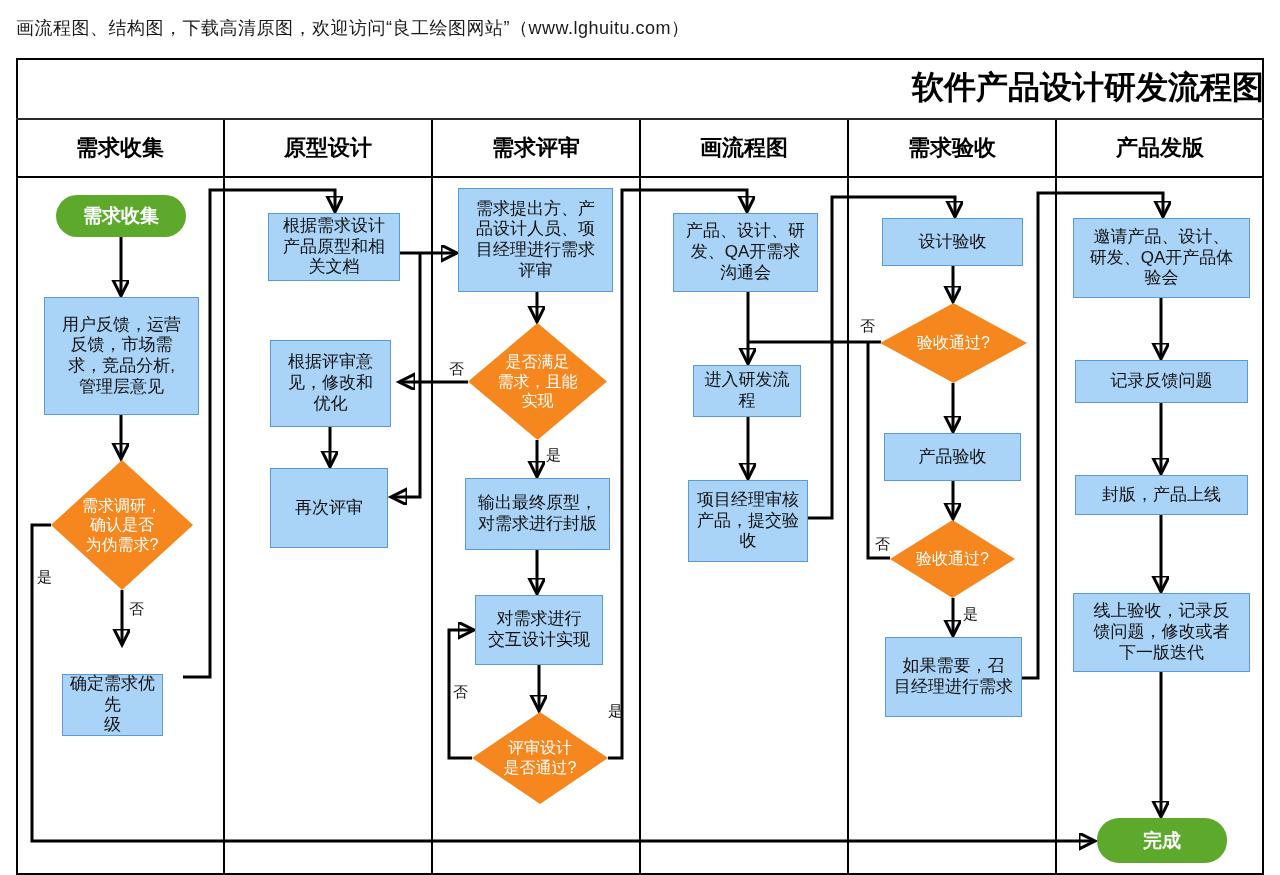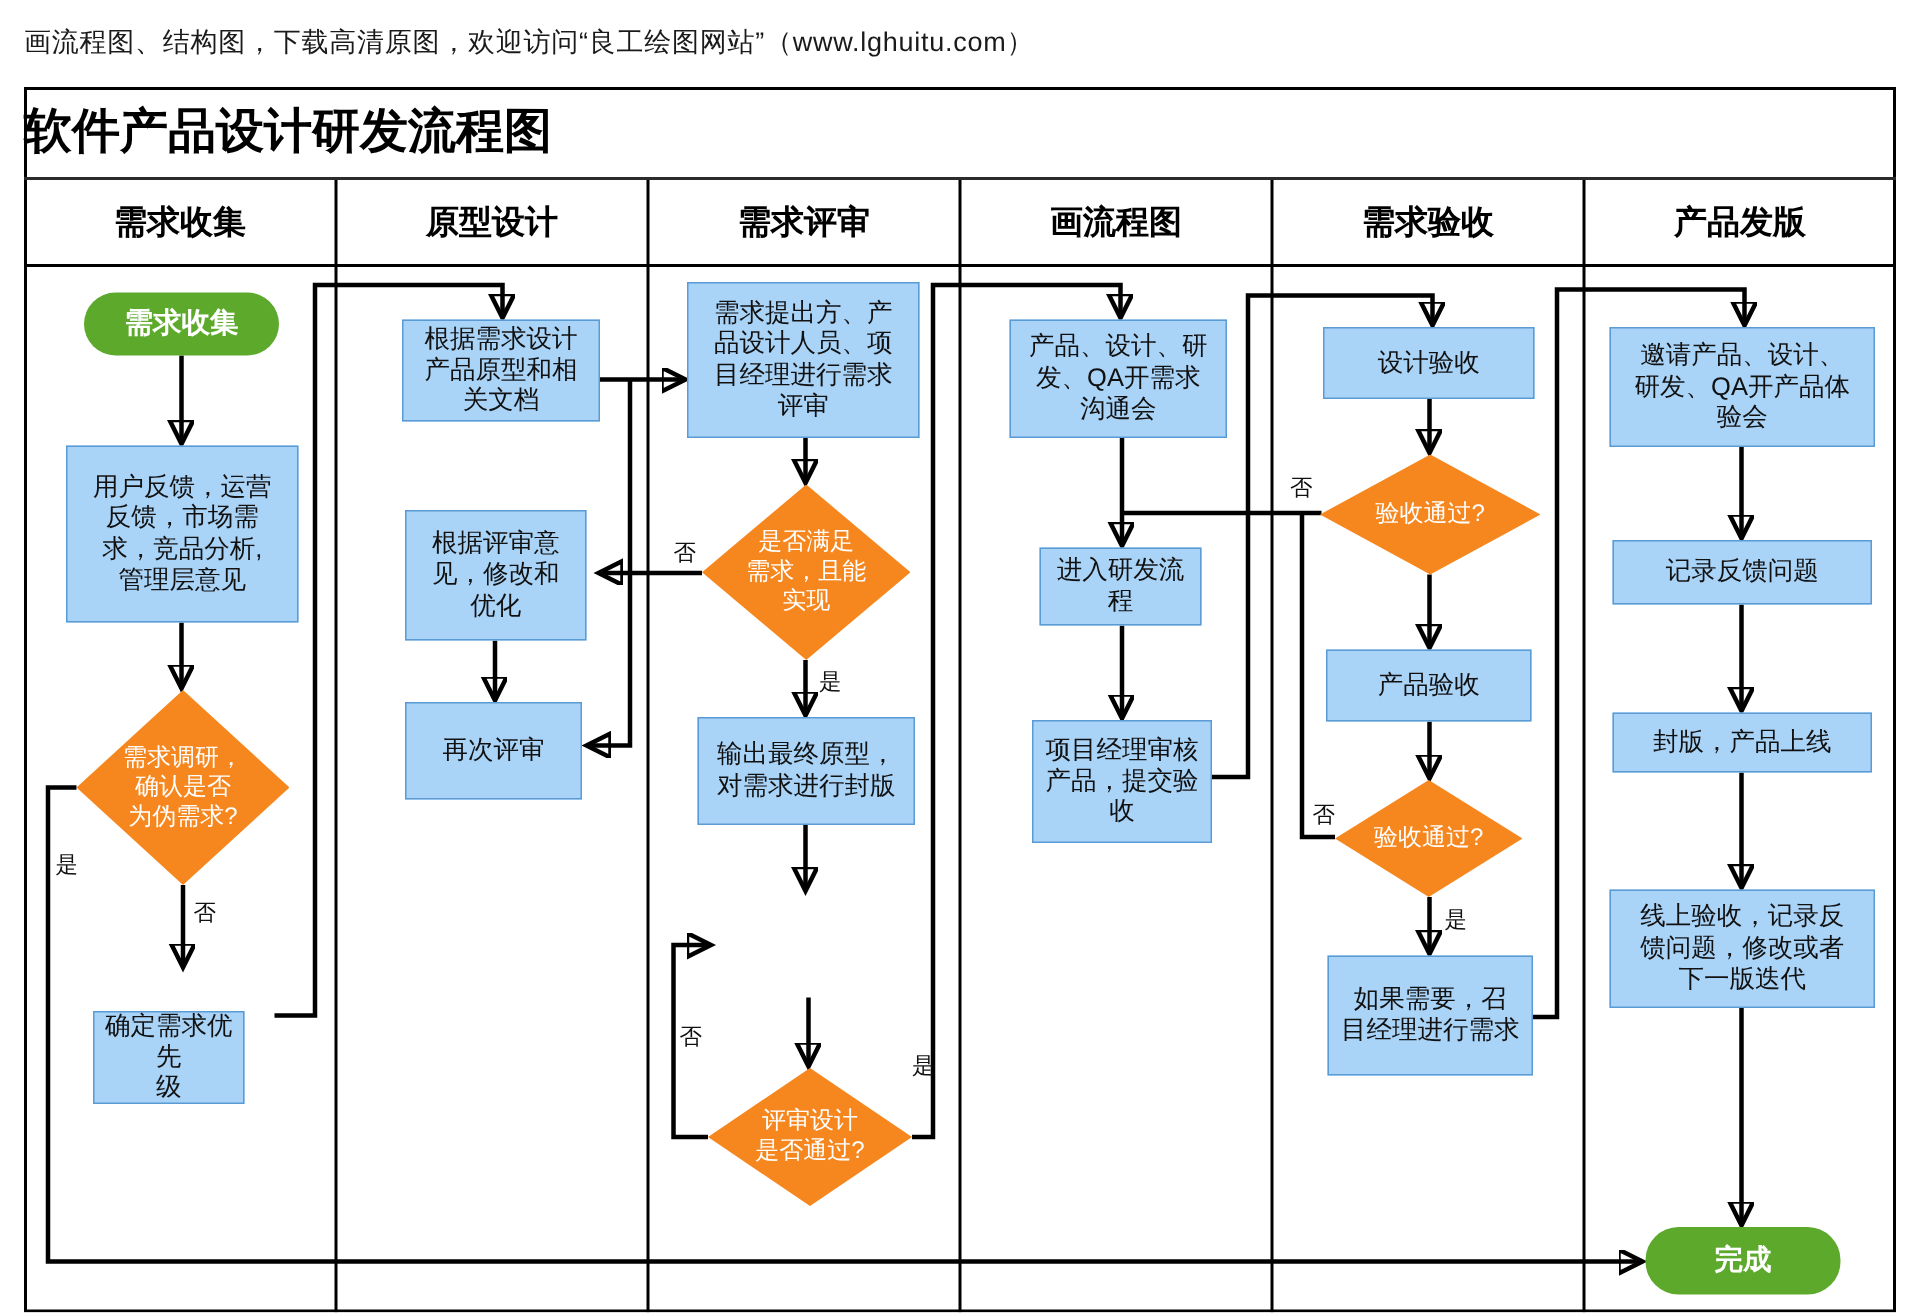--- a/index.html
+++ b/index.html
@@ -11,21 +11,21 @@
   }
   html,body{margin:0;padding:0;background:#ffffff;}
   .page{
     position:relative;width:1280px;height:875px;overflow:hidden;
     font-family:"Liberation Sans","DejaVu Sans",sans-serif;
     color:#111;background:#fff;
   }
   .banner{position:absolute;left:16px;top:16px;width:1100px;font-size:18px;color:#1a1a1a;letter-spacing:.5px;}
   .banner b{font-weight:normal;}
   .board{position:absolute;left:16px;top:58px;width:1248px;height:817px;border:2px solid #000;box-sizing:border-box;}
-  .title-row{position:absolute;left:16px;top:58px;width:1248px;height:62px;box-sizing:border-box;border-bottom:2px solid #2b2b2b;display:flex;align-items:center;justify-content:flex-start;}
+  .title-row{position:absolute;left:16px;top:58px;width:1248px;height:62px;box-sizing:border-box;border-bottom:2px solid #2b2b2b;display:flex;align-items:center;justify-content:flex-end;}
   .title-row h1{margin:0;font-size:32px;font-weight:bold;color:#000;}
   .header-row{position:absolute;left:16px;top:120px;width:1248px;height:58px;box-sizing:border-box;border-bottom:2px solid #000;display:flex;}
   .header-cell{flex:1;display:flex;align-items:center;justify-content:center;font-size:22px;font-weight:bold;color:#000;}
   .vline{position:absolute;width:2px;background:#000;top:120px;height:755px;}
   .overlay{position:absolute;left:0;top:0;width:1280px;height:875px;pointer-events:none;}
   .overlay path{fill:none;stroke:var(--connector);stroke-width:3px;}
   .node{position:absolute;box-sizing:border-box;display:flex;align-items:center;justify-content:center;text-align:center;}
   .nt{white-space:pre-line;line-height:1.22;}
   .proc{background:var(--process_fill);border:1px solid var(--process_border);font-size:17px;color:#111;}
   .diamond{background:var(--decision_fill);clip-path:polygon(50% 0,100% 50%,50% 100%,0 50%);color:#fff;font-size:16px;text-align:center;}
@@ -121,38 +121,42 @@
   <div class="node proc" style="left:268px;top:213px;width:132px;height:68px">
       <span class="nt">根据需求设计
 产品原型和相
 关文档</span>
     </div>
   <div class="node proc" style="left:270px;top:340px;width:121px;height:87px">
       <span class="nt">根据评审意
 见，修改和
 优化</span>
     </div>
-  <div class="node proc" style="left:270px;top:468px;width:118px;height:65px">
+  <div class="node proc" style="left:270px;top:468px;width:118px;height:80px">
       <span class="nt">再次评审</span>
     </div>
 
   <div class="node proc" style="left:458px;top:188px;width:155px;height:104px">
       <span class="nt">需求提出方、产
 品设计人员、项
 目经理进行需求
 评审</span>
     </div>
   <div class="node diamond" style="left:468px;top:323px;width:139px;height:117px">
       <span class="nt">是否满足
 需求，且能
 实现</span>
     </div>
   <div class="node proc" style="left:465px;top:478px;width:145px;height:72px">
       <span class="nt">输出最终原型，
 对需求进行封版</span>
+    </div>
+  <div class="node proc" style="left:475px;top:595px;width:128px;height:70px">
+      <span class="nt">对需求进行
+交互设计实现</span>
     </div>
   <div class="node diamond" style="left:472px;top:712px;width:136px;height:92px">
       <span class="nt">评审设计
 是否通过?</span>
     </div>
 
   <div class="node proc" style="left:673px;top:213px;width:145px;height:79px">
       <span class="nt">产品、设计、研
 发、QA开需求
 沟通会</span>

